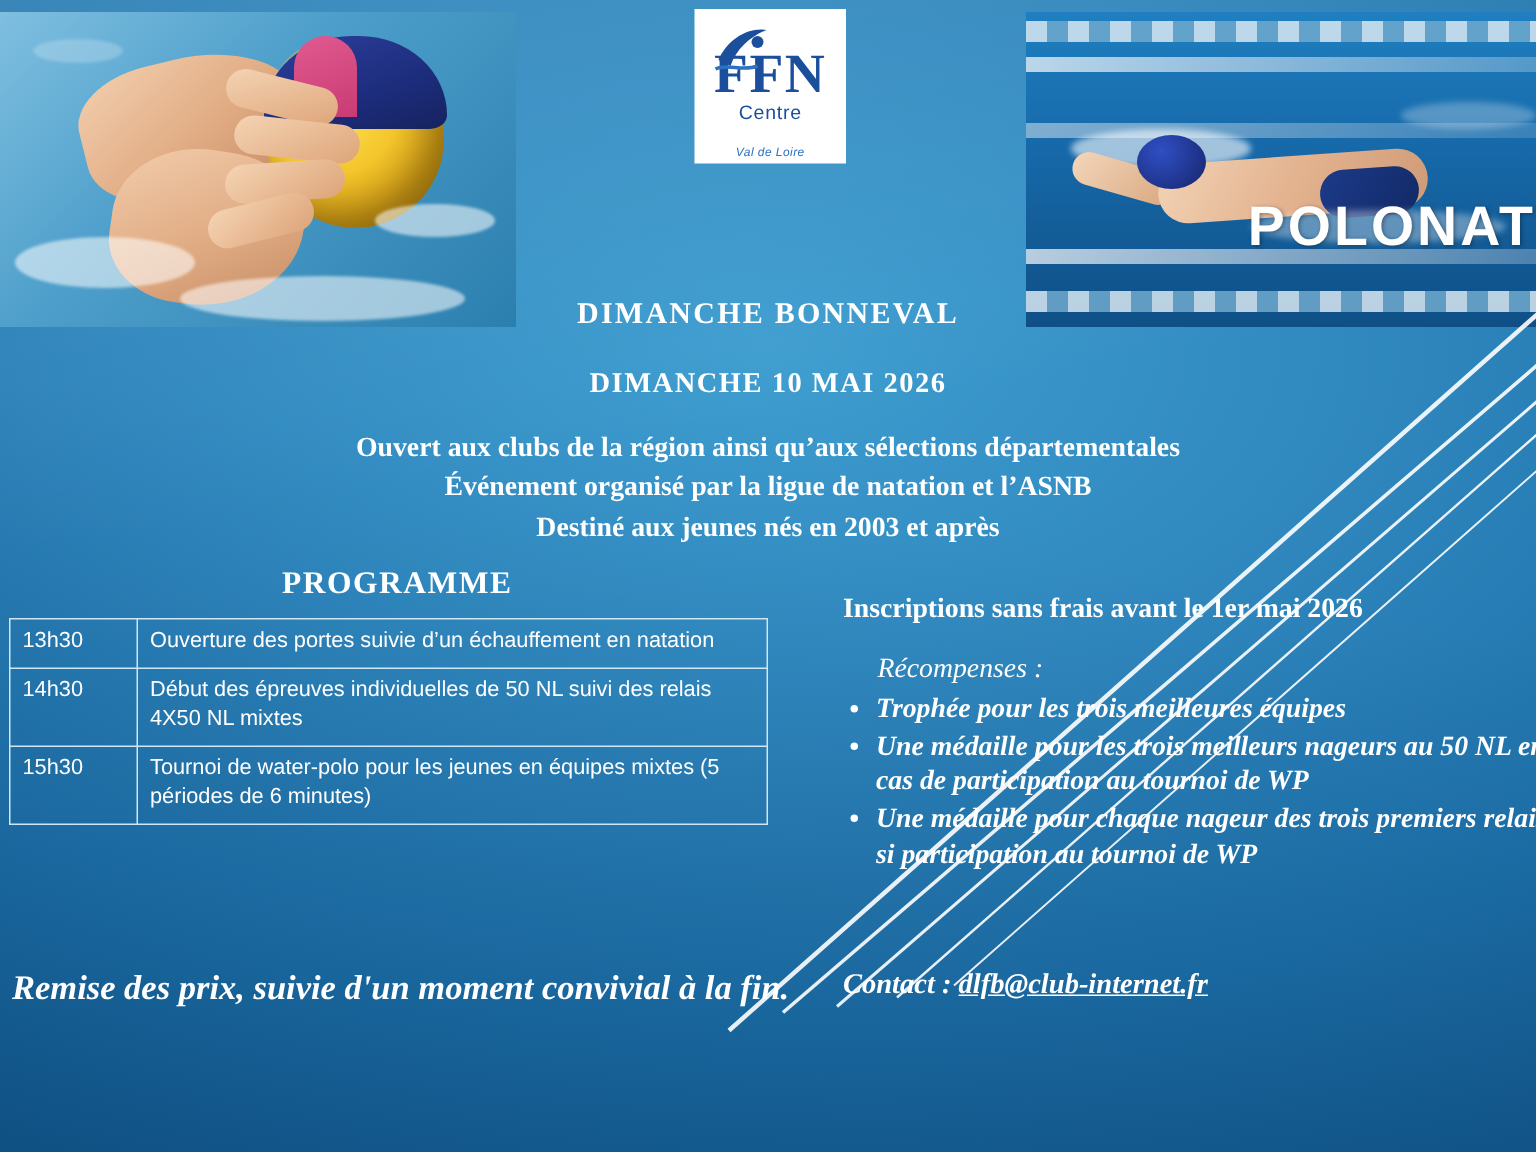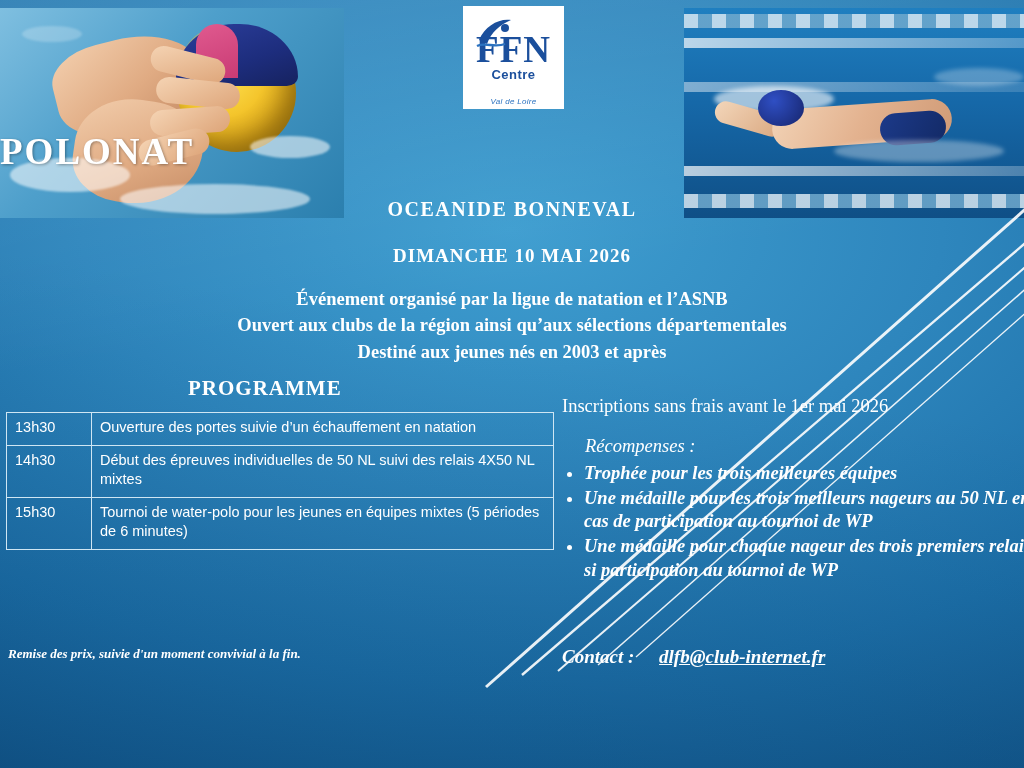--- a/index.html
+++ b/index.html
@@ -213,40 +213,40 @@
     font-weight: bold;
     font-size: 37px;
     color: #1b4f9c;
     letter-spacing: 1px;
     line-height: 1;
     margin-top: 22px;
   }
   .logo-centre {
     font-size: 13px;
     color: #1b4f9c;
-    font-weight: bold;
+    font-weight: normal;
     letter-spacing: .5px;
     line-height: 1.1;
   }
   .logo-sub {
     font-size: 8px;
     color: #2b72c0;
     font-style: italic;
     letter-spacing: .3px;
     margin-top: 14px;
   }
 
   
   .title-main {
     position: absolute;
     top: 130px;
     left: 0;
     width: 1024px;
-    text-align: left;
-    font-family: Liberation Serif, serif;
+    text-align: right;
+    font-family: Liberation Sans, sans-serif;
     font-weight: bold;
     font-size: 37px;
     letter-spacing: 2px;
     color: #ffffff;
     text-shadow: 1px 1px 3px rgba(0,0,0,.35);
   }
   .title-sub {
     position: absolute;
     top: 198px;
     left: 0;
@@ -291,21 +291,21 @@
     font-family: "Liberation Serif", serif;
     font-weight: bold;
     font-size: 21px;
     letter-spacing: 1px;
     color: #ffffff;
   }
   .programme-table {
     position: absolute;
     left: 6px;
     top: 412px;
-    width: 548px;
+    width: 506px;
     border-collapse: collapse;
   }
   .programme-table td {
     border: 1px solid #cfe6f3;
     color: #ffffff;
     font-size: 14.5px;
     font-family: "Liberation Sans", sans-serif;
     padding: 5px 8px 7px 8px;
     vertical-align: top;
     line-height: 1.35;
@@ -314,21 +314,21 @@
     width: 68px;
     white-space: nowrap;
   }
 
   
   .inscriptions {
     position: absolute;
     left: 562px;
     top: 396px;
     font-family: "Liberation Serif", serif;
-    font-weight: normal;
+    font-weight: bold;
     font-size: 18.5px;
     color: #ffffff;
   }
   .rewards-title {
     position: absolute;
     left: 585px;
     top: 436px;
     font-family: "Liberation Serif", serif;
     font-weight: normal;
     font-style: italic;
@@ -353,37 +353,36 @@
   .rewards-list li { margin-bottom: 2px; }
 
   
   .remise {
     position: absolute;
     left: 8px;
     top: 646px;
     font-family: "Liberation Serif", serif;
     font-weight: bold;
     font-style: italic;
-    font-size: 13px;
+    font-size: 23px;
     color: #ffffff;
   }
   .contact {
     position: absolute;
     left: 562px;
     top: 646px;
     font-family: "Liberation Serif", serif;
     font-weight: bold;
     font-style: italic;
     font-size: 19px;
     color: #ffffff;
   }
   .contact a {
     color: #ffffff;
     text-decoration: underline;
-    margin-left: 20px;
   }
 </style>
 </head>
 <body>
 
 <div class="poster">
 
   <div class="photo photo-left">
     <div class="splash s4"></div>
     <div class="hand hand-a"></div>
@@ -432,26 +431,26 @@
       <path d="M4 26 C10 12, 24 4, 36 6 C26 10, 16 18, 12 30 Z" fill="#1b4f9c"></path>
       <circle cx="30" cy="14" r="4" fill="#1b4f9c"></circle>
       <path d="M2 32 C10 28, 20 34, 30 30" stroke="#2b72c0" stroke-width="2.4" fill="none"></path>
     </svg>
     <div class="logo-ffn">FFN</div>
     <div class="logo-centre">Centre</div>
     <div class="logo-sub">Val de Loire</div>
   </div>
 
   <div class="title-main">POLONAT</div>
-  <div class="title-sub">OCEANIDE BONNEVAL</div>
+  <div class="title-sub">DIMANCHE BONNEVAL</div>
   <div class="title-date">DIMANCHE 10 MAI 2026</div>
 
   <div class="intro">
+    <div>Ouvert aux clubs de la région ainsi qu’aux sélections départementales</div>
     <div>Événement organisé par la ligue de natation et l’ASNB</div>
-    <div>Ouvert aux clubs de la région ainsi qu’aux sélections départementales</div>
     <div>Destiné aux jeunes nés en 2003 et après</div>
   </div>
 
   <div class="programme-title">PROGRAMME</div>
   <table class="programme-table">
     <tbody>
       <tr>
         <td class="time">13h30</td>
         <td>Ouverture des portes suivie d’un échauffement en natation</td>
       </tr>

